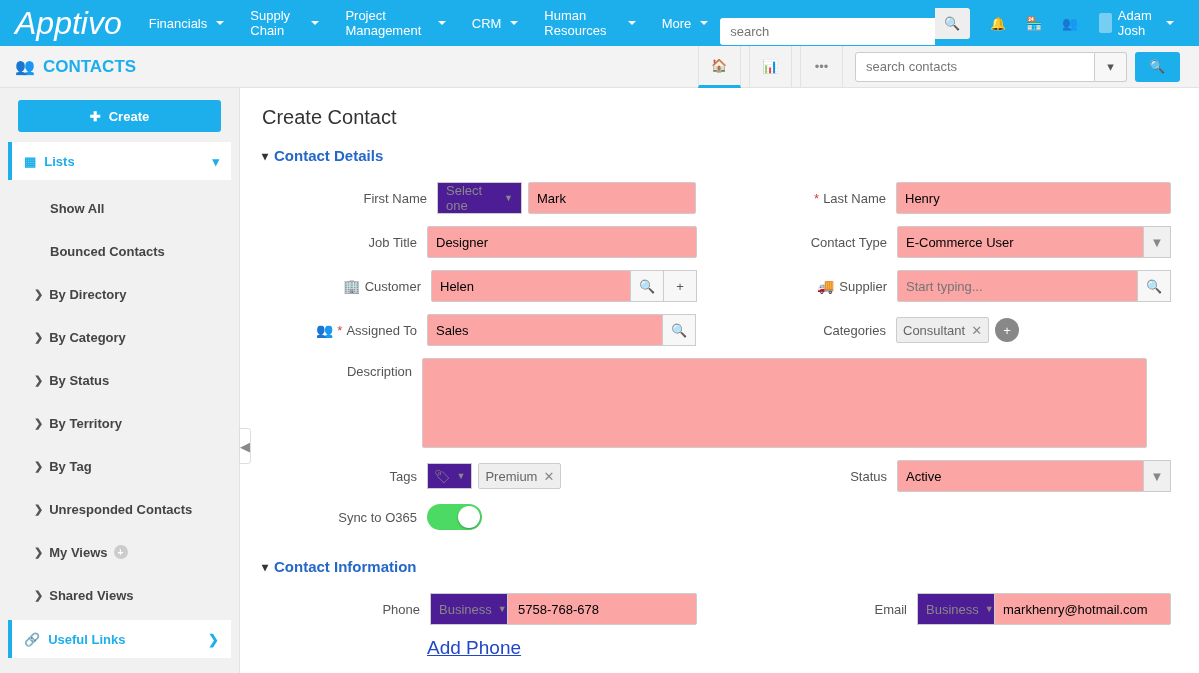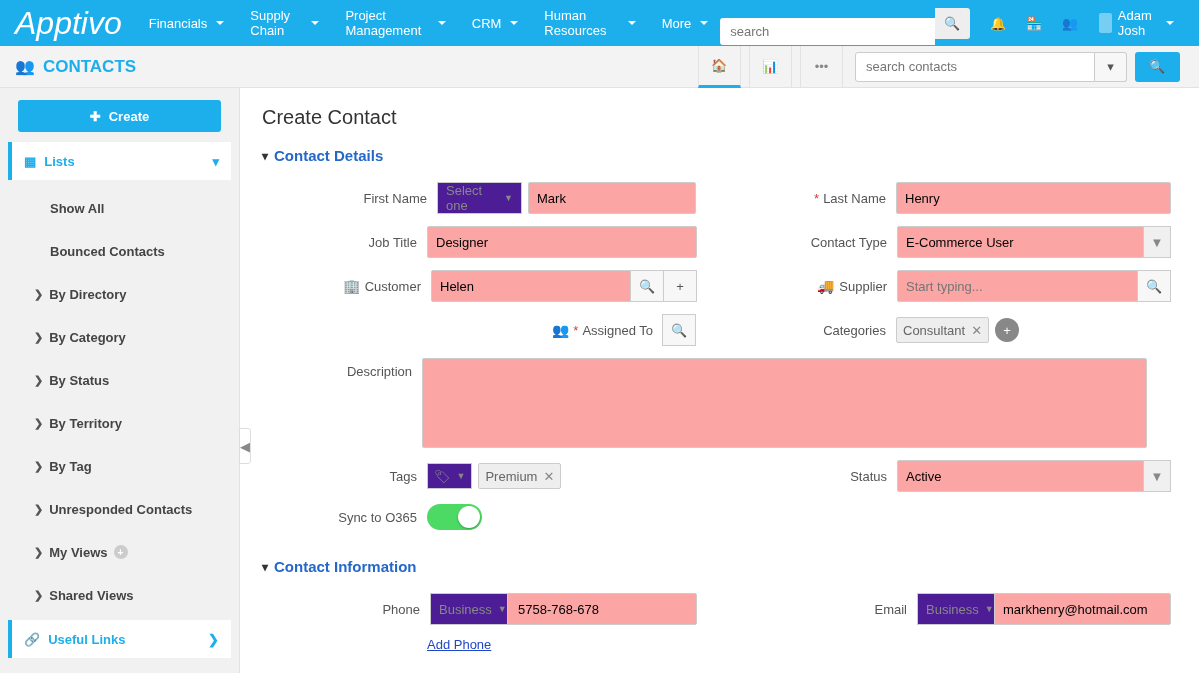--- a/index.html
+++ b/index.html
@@ -65,21 +65,21 @@
 .dd-arrow { width:28px; height:32px; border:1px solid #ccc; background:#f0f0f0; display:inline-flex; align-items:center; justify-content:center; color:#888; cursor:pointer; margin-left:-1px;}
 
 .tag { display:inline-flex; align-items:center; background:#eee; border:1px solid #ccc; height:26px; padding:0 6px; border-radius:2px; font-size:13px; color:#666; gap:6px;}
 .tag .x { color:#888; cursor:pointer; }
 .addcircle { width:24px; height:24px; background:#999; border-radius:50%; color:#fff; display:inline-flex; align-items:center; justify-content:center; margin-left:6px; padding:0; border:1px solid #ccc; background:#f0f0f0; color:#777; cursor:pointer;}
 .addcircle.dark{ background:#888; color:#fff; border:none;}
 
 .toggle { width:55px; height:26px; background:#4cd964; border-radius:13px; position:relative; cursor:pointer;}
 .toggle .knob { width:22px; height:22px; background:#fff; border-radius:50%; position:absolute; top:2px; right:2px; box-shadow:0 1px 2px rgba(0,0,0,0.3);}
 
-.link-a { color:#2146c7; text-decoration:underline; font-size:13px; cursor:pointer;}
+.link-a { color:#2146c7; text-decoration:underline; font-size:19px; cursor:pointer;}
 </style>
 </head>
 <body>
 
 <div class="topnav">
   <div class="logo">Apptivo</div>
   <div class="menu">
     <div class="menu-item">
         <span>Financials</span>
         <span class="caret-down"></span>
@@ -273,20 +273,21 @@
         </div>
       </div>
 
       <div class="form-row">
         <div class="field left">
           <div class="label">
               <span class="licon">👥</span>
               <span class="req">*</span>
               <span>Assigned To</span>
             </div>
+          <input class="input" style="width: 236px;" value="Sales">
           <div class="iconbtn">
               <span>🔍</span>
             </div>
         </div>
         <div class="field right">
           <div class="label">Categories</div>
           <div style="width:275px; display:flex; align-items:center;">
             <span class="tag">
                 <span>Consultant</span>
                 <span class="x">✕</span>

